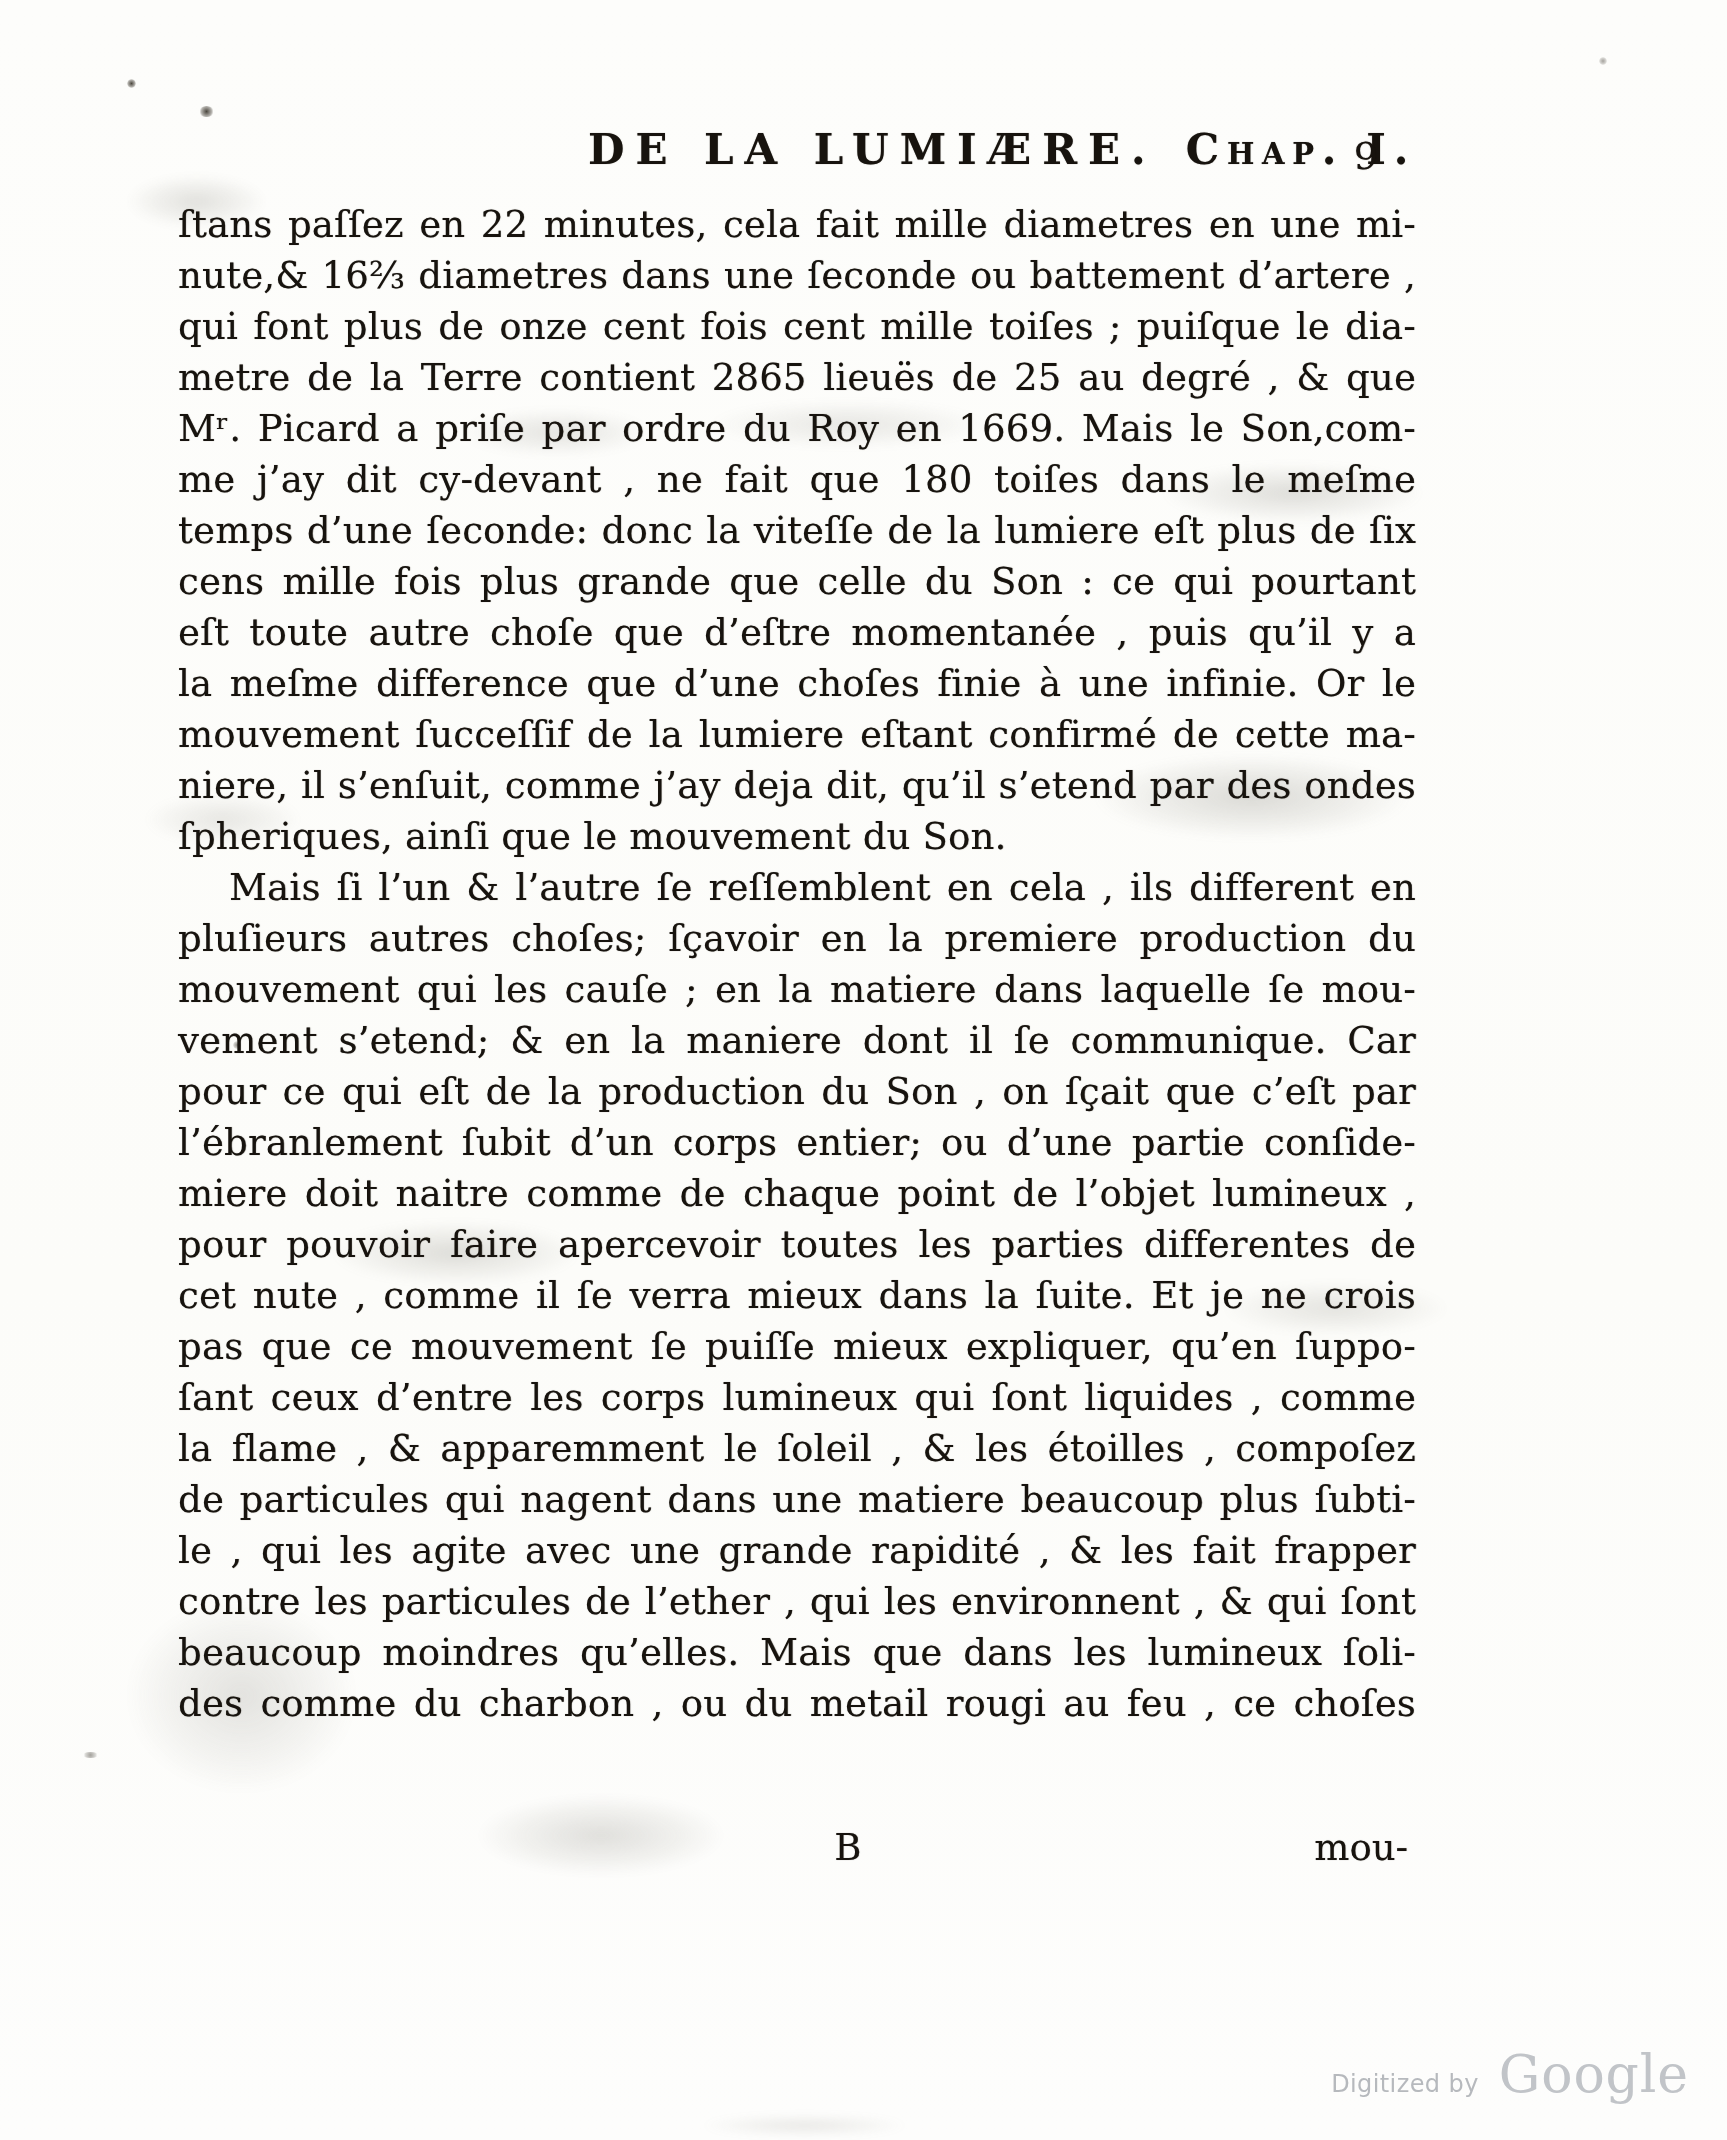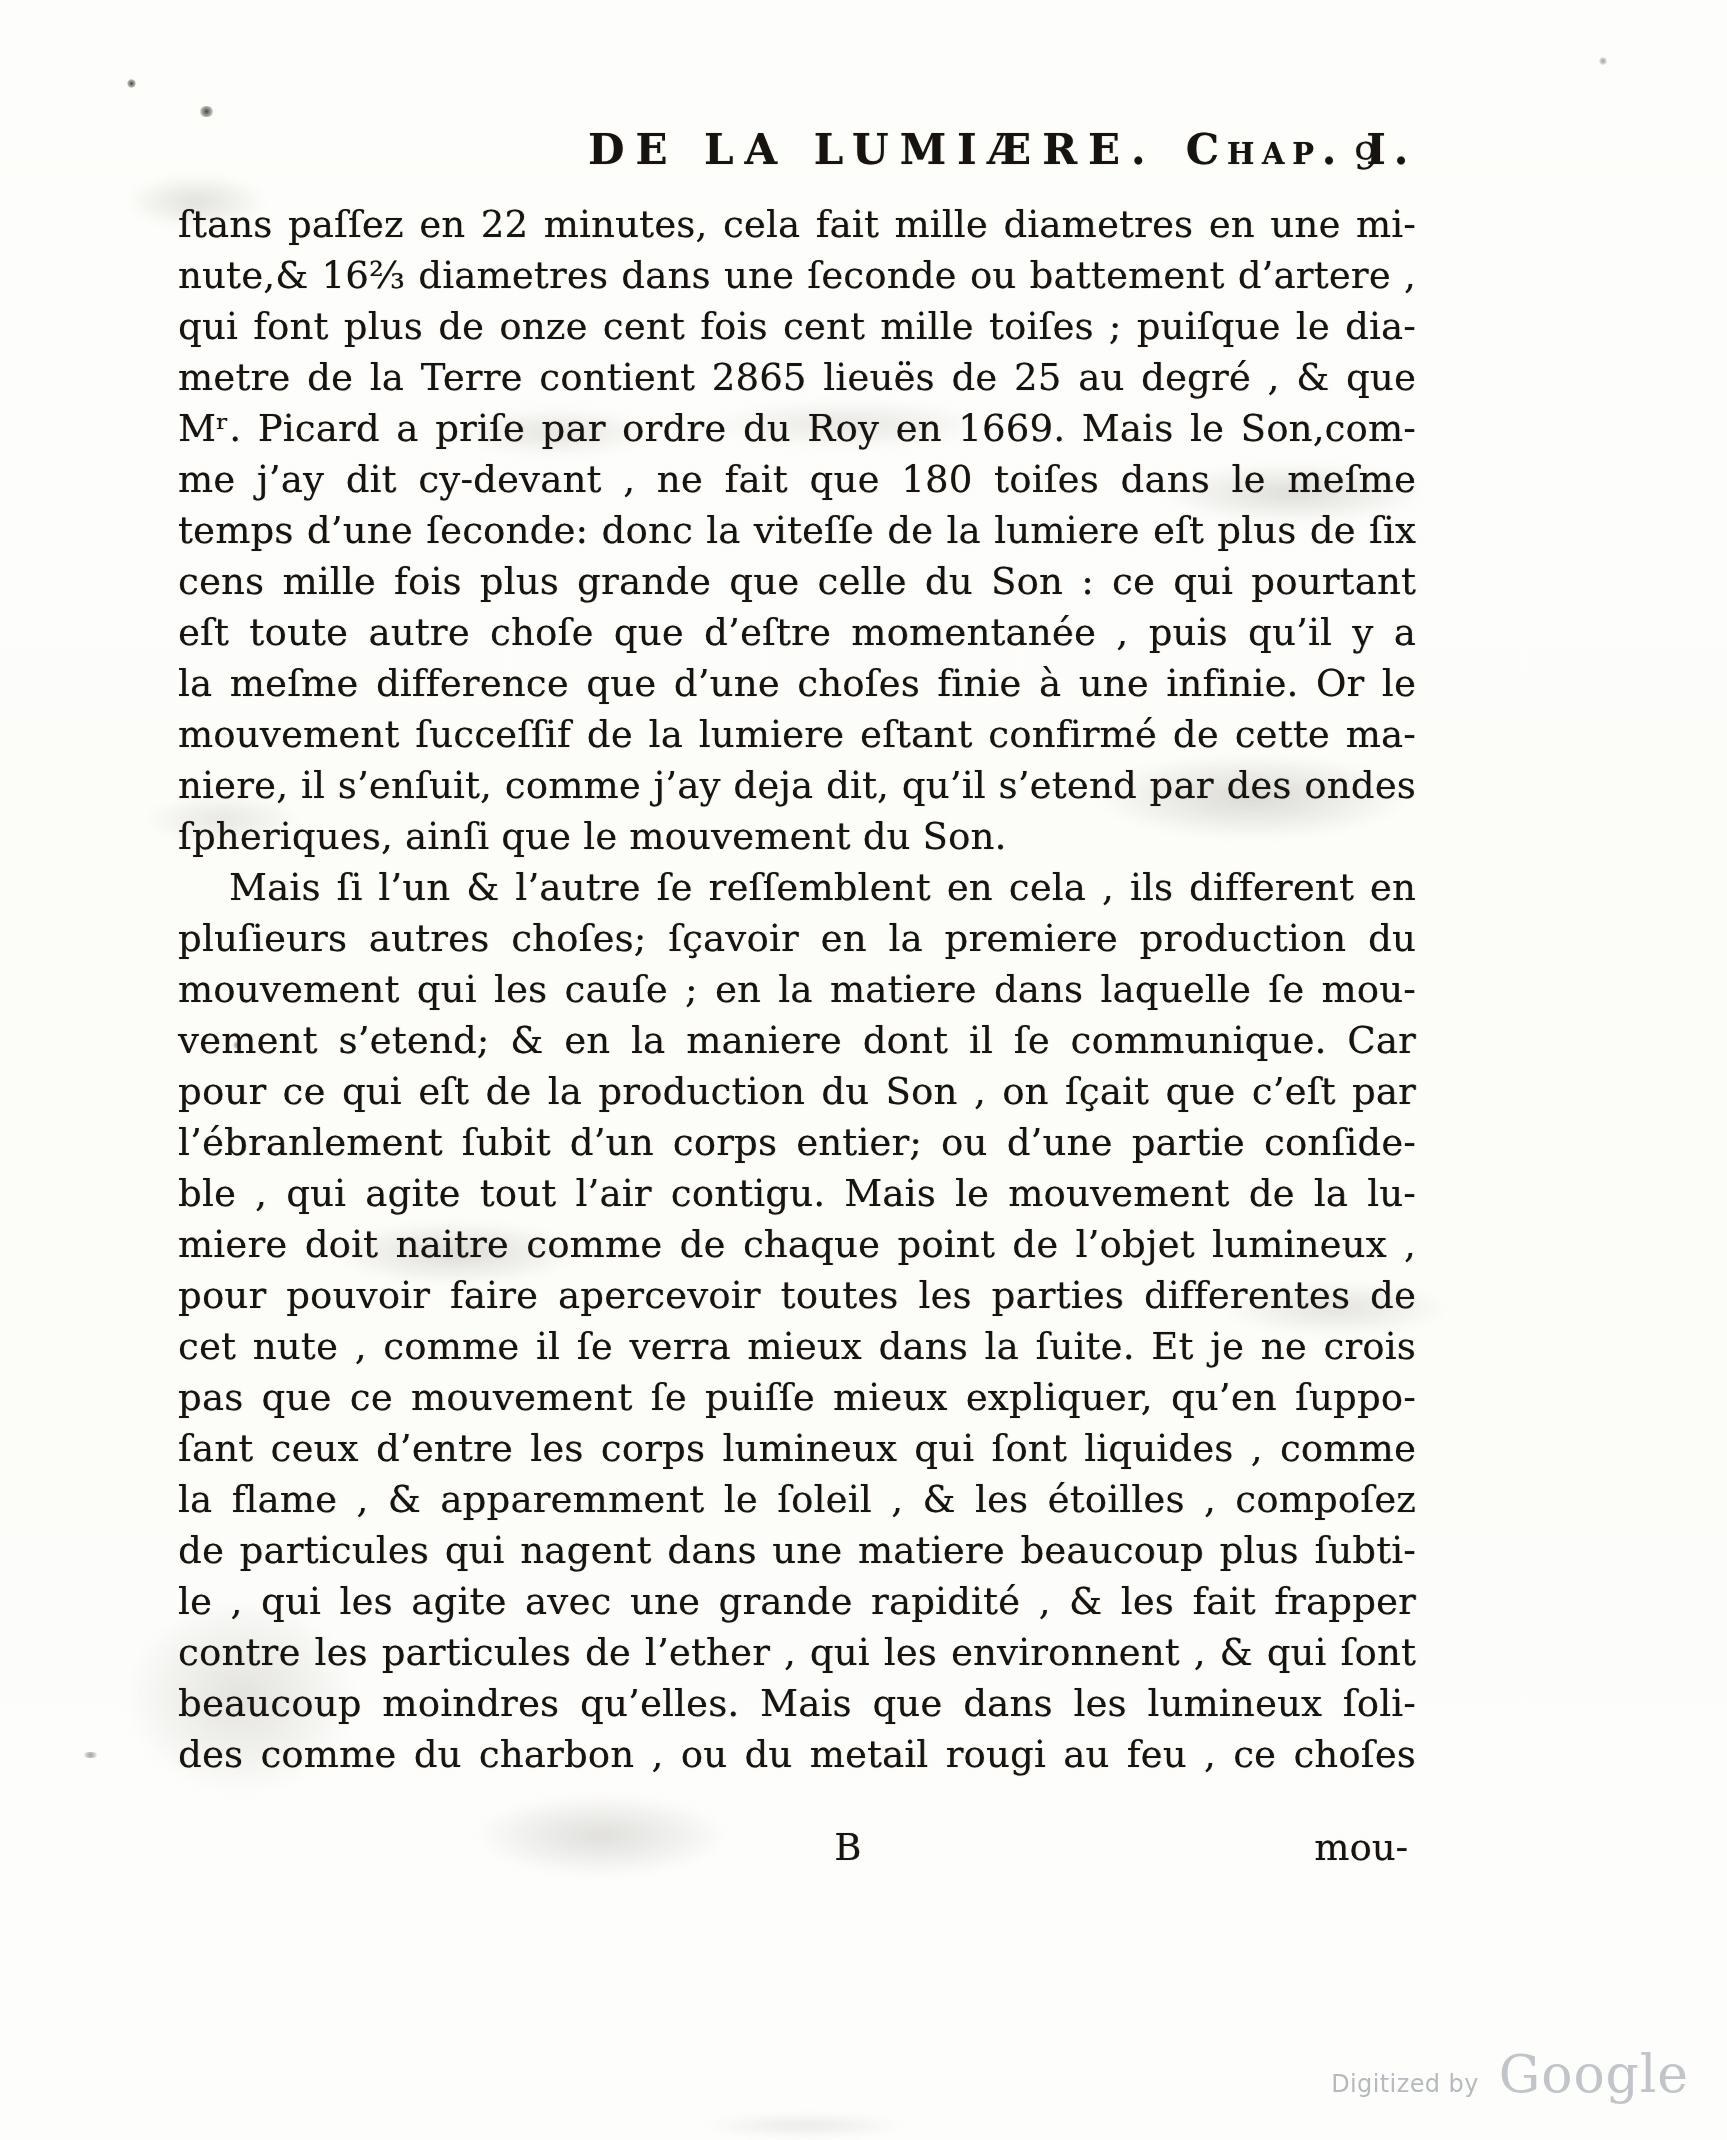--- a/index.html
+++ b/index.html
@@ -128,21 +128,20 @@
         <div class="line">niere, il s’enſuit, comme j’ay deja dit, qu’il s’etend par des ondes</div>
         <div class="line short">ſpheriques, ainſi que le mouvement du Son.</div>
       </div>
       <div class="paragraph">
         <div class="line indent">Mais ſi l’un &amp; l’autre ſe reſſemblent en cela , ils different en</div>
         <div class="line">pluſieurs autres choſes; ſçavoir en la premiere production du</div>
         <div class="line">mouvement qui les cauſe ; en la matiere dans laquelle ſe mou-</div>
         <div class="line">vement s’etend; &amp; en la maniere dont il ſe communique. Car</div>
         <div class="line">pour ce qui eſt de la production du Son , on ſçait que c’eſt par</div>
         <div class="line">l’ébranlement ſubit d’un corps entier; ou d’une partie conſide-</div>
-        <div class="line">ble , qui agite tout l’air contigu. Mais le mouvement de la lu-</div>
         <div class="line">miere doit naitre comme de chaque point de l’objet lumineux ,</div>
         <div class="line">pour pouvoir faire apercevoir toutes les parties differentes de</div>
         <div class="line">cet nute , comme il ſe verra mieux dans la ſuite. Et je ne crois</div>
         <div class="line">pas que ce mouvement ſe puiſſe mieux expliquer, qu’en ſuppo-</div>
         <div class="line">ſant ceux d’entre les corps lumineux qui ſont liquides , comme</div>
         <div class="line">la flame , &amp; apparemment le ſoleil , &amp; les étoilles , compoſez</div>
         <div class="line">de particules qui nagent dans une matiere beaucoup plus ſubti-</div>
         <div class="line">le , qui les agite avec une grande rapidité , &amp; les fait frapper</div>
         <div class="line">contre les particules de l’ether , qui les environnent , &amp; qui ſont</div>
         <div class="line">beaucoup moindres qu’elles. Mais que dans les lumineux ſoli-</div>

